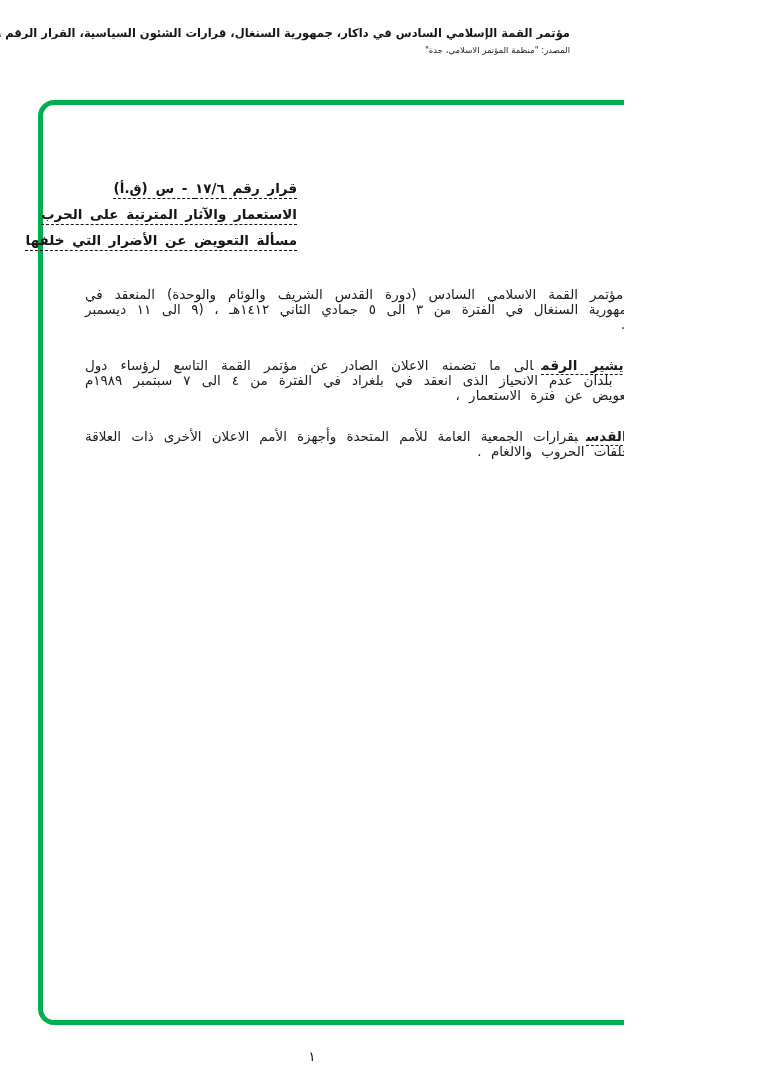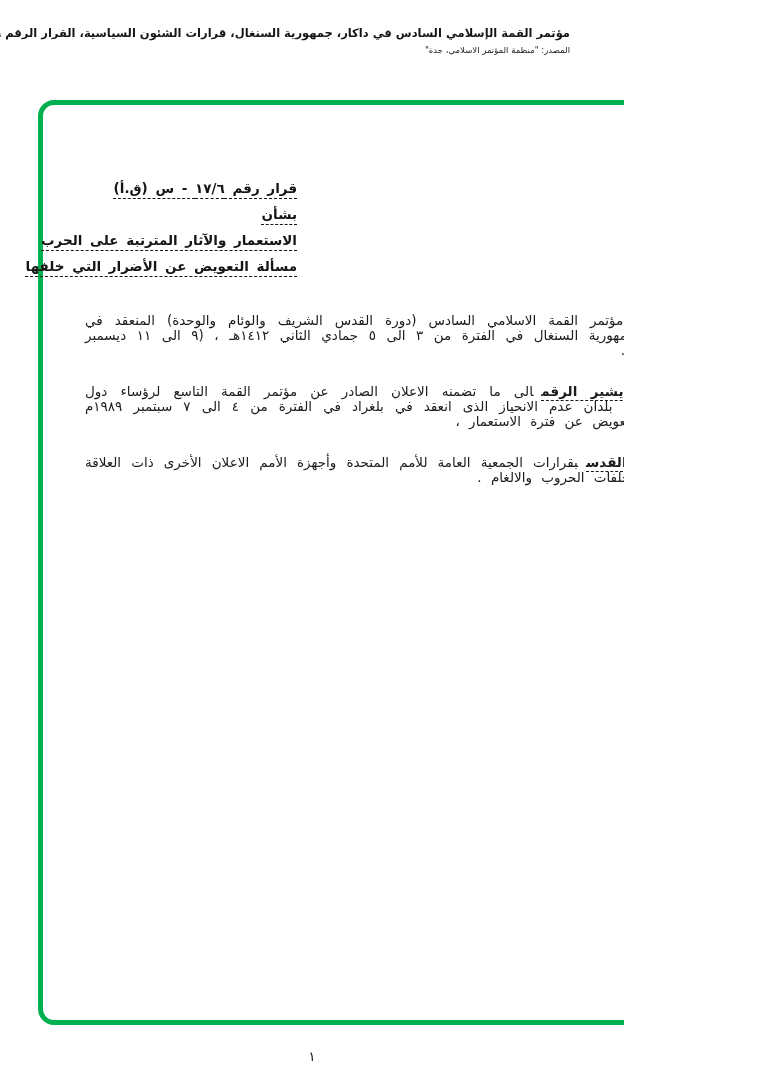--- a/index.html
+++ b/index.html
@@ -108,21 +108,20 @@
   <div class="hdr" dir="rtl">
     <div class="hdr-line1">مؤتمر القمة الإسلامي السادس في داكار، جمهورية السنغال، قرارات الشئون السياسية، القرار الرقم ١٧/٦-س (ق أ)</div>
     <div class="hdr-line2">المصدر: "منظمة المؤتمر الاسلامي، جدة"</div>
   </div>
 
   <div class="frame">
     <div class="doc" dir="rtl">
 
       <div class="title-block">
         <div class="title-line">قرار رقم ١٧/٦ - س  (ق.أ)</div>
-        <div class="title-line">بشأن</div>
         <div class="title-line">الاستعمار والآثار المترتبة على الحرب</div>
         <div class="title-line">مسألة التعويض عن الأضرار التي خلفها</div>
       </div>
 
       <p class="para"><span class="lead"></span><span>ان مؤتمر القمة الاسلامي السادس (دورة القدس الشريف والوئام والوحدة) المنعقد في داكار بجمهورية السنغال في الفترة من ٣ الى ٥ جمادي الثاني ١٤١٢هـ ، (٩ الى ١١ ديسمبر ١٩٩١م) .</span></p>
 
 
 
       <p class="para"><span class="lead">واذ يشير الرقم</span><span>الى ما تضمنه الاعلان الصادر عن مؤتمر القمة التاسع لرؤساء دول وحكومات بلدان عدم الانحياز الذى انعقد في بلغراد في الفترة من ٤ الى ٧ سبتمبر ١٩٨٩م بشأن التعويض عن فترة الاستعمار ،</span></p>
 

